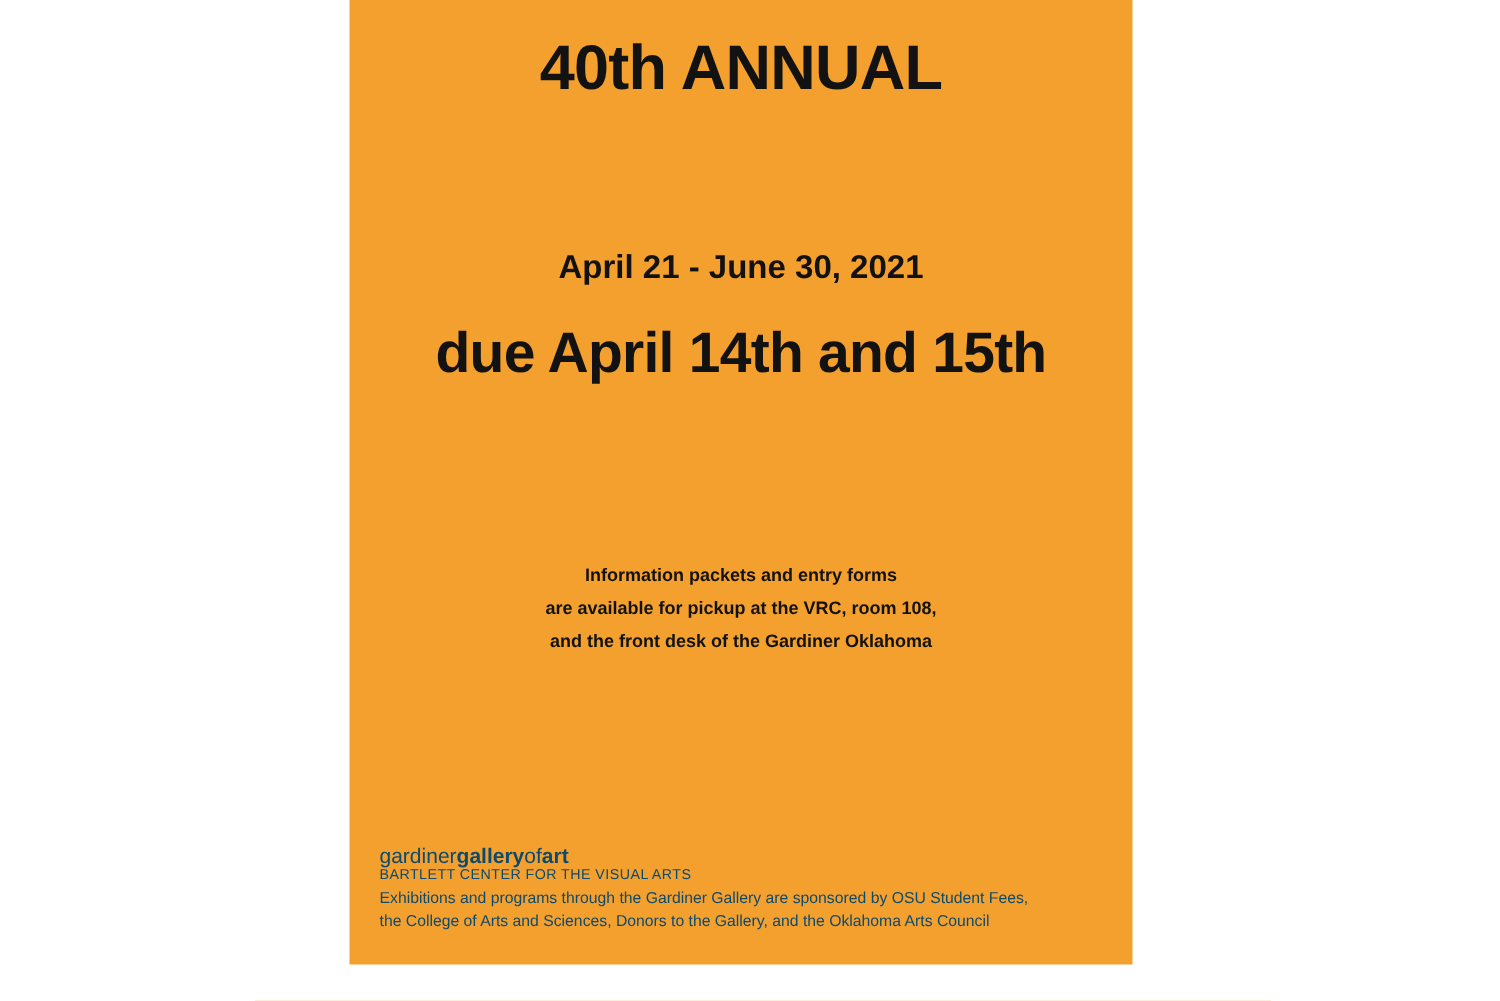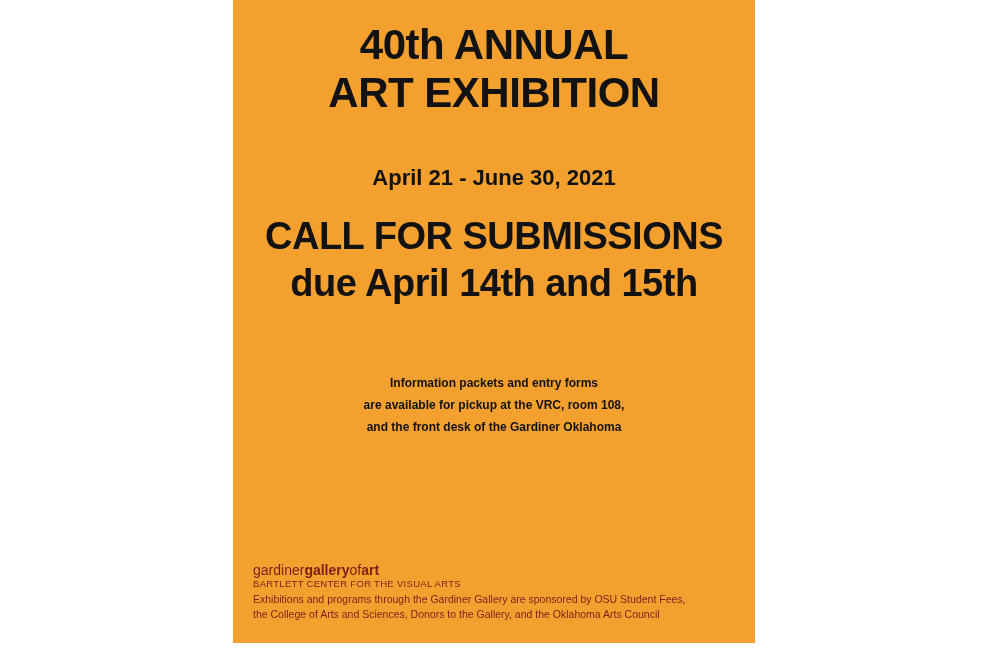--- a/index.html
+++ b/index.html
@@ -53,21 +53,21 @@
   .para2 {
     top: 454px;
     font-size: 18px;
     line-height: 23px;
   }
   .footer {
     position: absolute;
     left: 20px; right: 20px;
     top: 563px;
     text-align: left;
-    color: #7f1d1d;
+    color: #0c4a6e;
   }
   .logo-line {
     font-size: 14px;
     line-height: 15px;
     font-weight: normal;
   }
   .logo-line b { font-weight: bold; }
   .logo-sub {
     font-size: 9.5px;
     line-height: 11px;
@@ -80,27 +80,25 @@
   }
 </style>
 </head>
 <body>
 
 <div class="stage">
   <div class="poster">
 
     <div class="block title">
       <div>40th ANNUAL</div>
-      <div>ART EXHIBITION</div>
     </div>
 
     <div class="block date">April 21 - June 30, 2021</div>
 
     <div class="block call">
-      <div>CALL FOR SUBMISSIONS</div>
       <div>due April 14th and 15th</div>
     </div>
 
     <div class="block para1">
       <div>Information packets and entry forms</div>
       <div>are available for pickup at the VRC, room 108,</div>
       <div>and the front desk of the Gardiner Oklahoma</div>
     </div>
 
 

